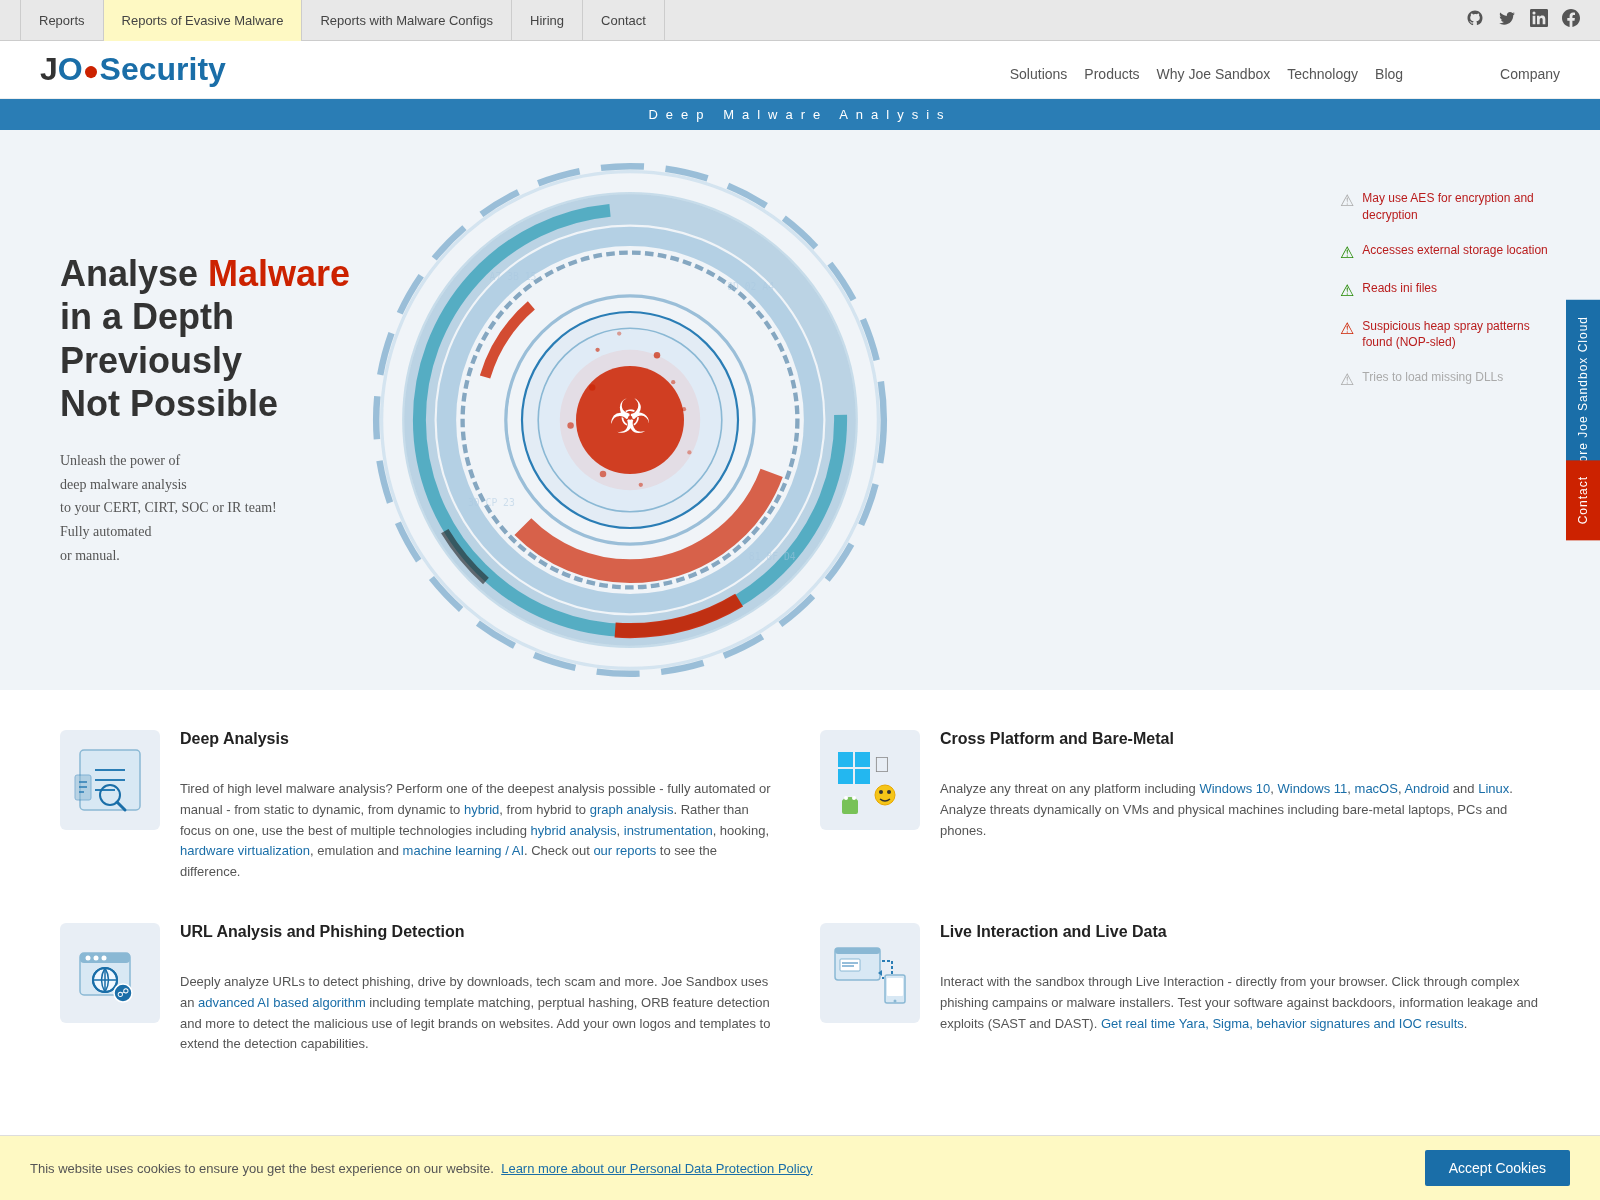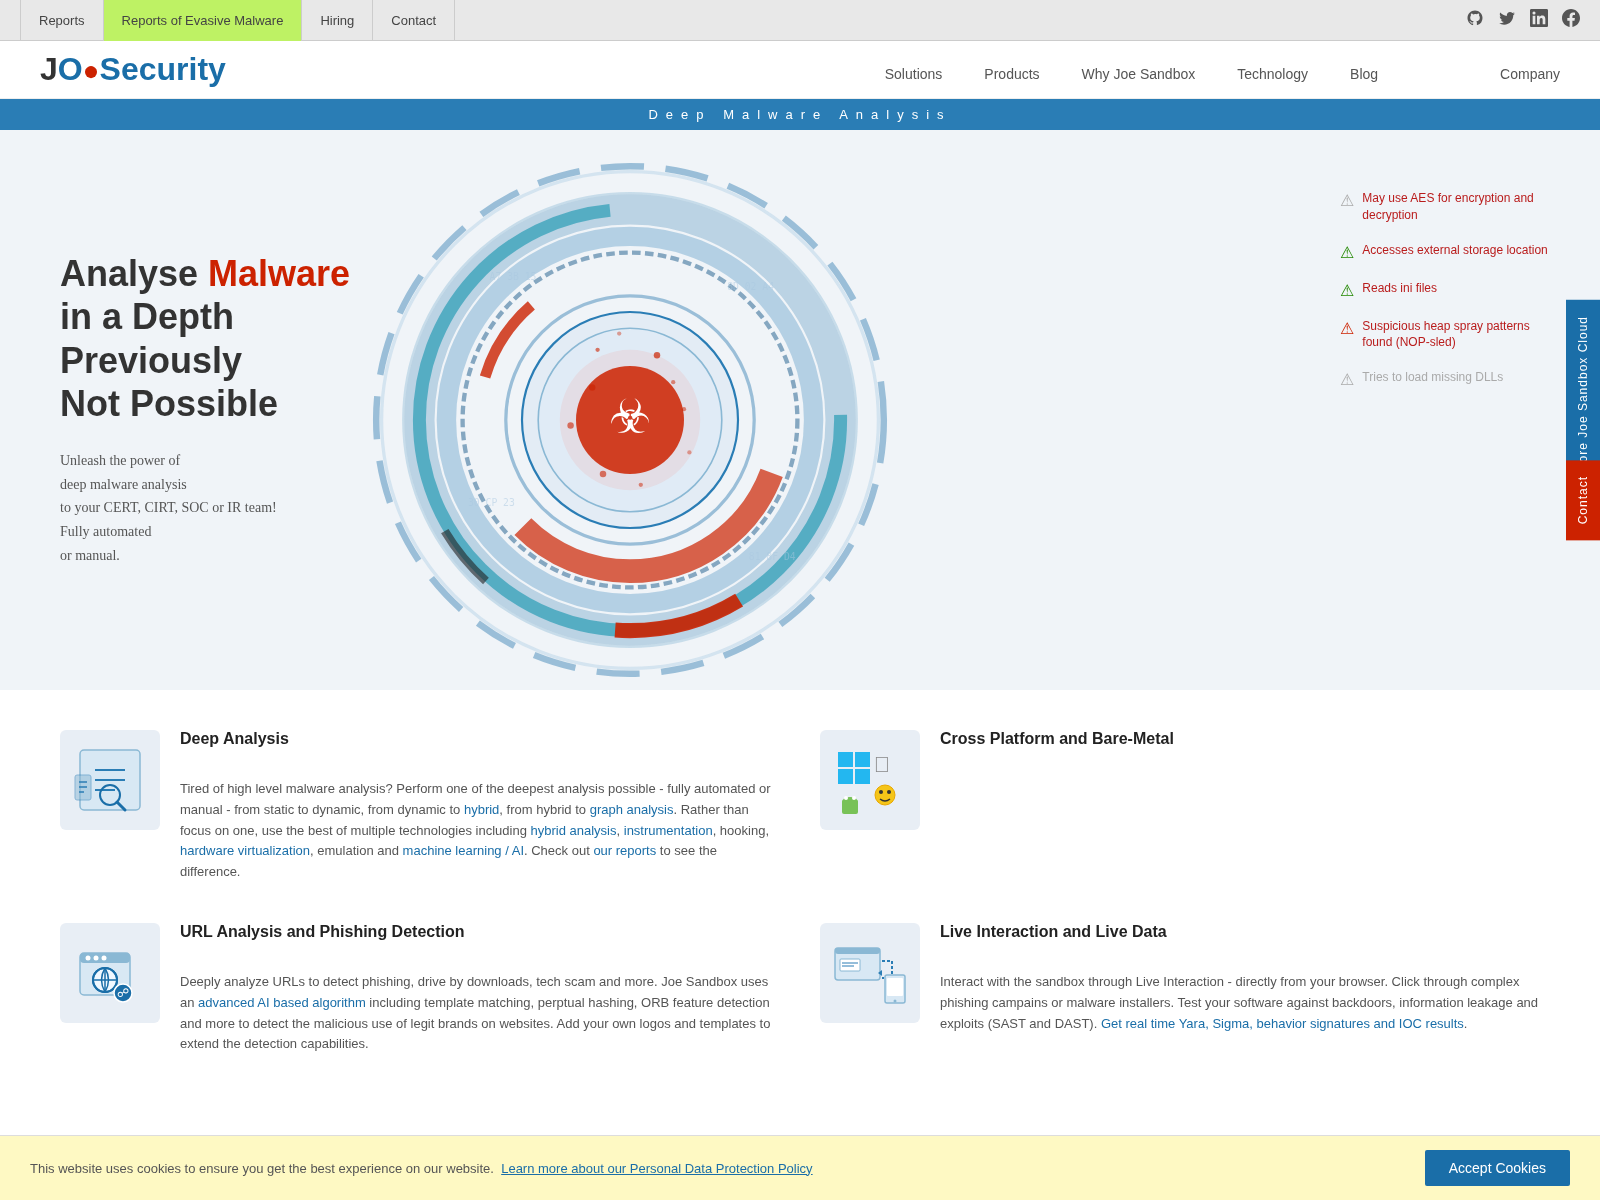--- a/index.html
+++ b/index.html
@@ -20,39 +20,39 @@
       padding: 0 18px;
       height: 41px;
       display: flex;
       align-items: center;
       color: #444;
       text-decoration: none;
       font-size: 13px;
       border-right: 1px solid #ccc;
     }
     .top-nav-links a:first-child { border-left: 1px solid #ccc; }
-    .top-nav-links a.active { background: #bef264; text-align: center; }
+    .top-nav-links a.active { background: #fef9c3; text-align: center; }
     .top-nav-social { display: flex; align-items: center; gap: 14px; }
     .top-nav-social span { font-size: 16px; cursor: pointer; color: #555; }
 
     
     .main-header {
       display: flex;
       align-items: center;
       justify-content: space-between;
       padding: 10px 40px;
       background: #fff;
       border-bottom: 1px solid #eee;
     }
     .logo { display: flex; align-items: center; }
     .logo-joe { font-size: 32px; font-weight: bold; color: #333; }
     .logo-joe .o-blue { color: #1a6ea8; }
     .logo-joe .o-red { color: #cc2200; }
     .logo-security { font-size: 32px; font-weight: bold; color: #1a6ea8; }
-    .main-nav { display: flex; align-items: center; gap: 42px; margin-top: 9px; }
+    .main-nav { display: flex; align-items: center; gap: 17px; margin-top: 9px; }
     .main-nav a { color: #555; text-decoration: none; font-size: 14px; }
     .main-nav .company { margin-left: 80px; }
 
     
     .blue-banner {
       background: #2a7db5;
       color: white;
       text-align: center;
       padding: 8px;
       letter-spacing: 8px;
@@ -189,20 +189,21 @@
       white-space: nowrap;
     }
   </style>
 </head>
 <body>
 
 <div class="top-nav">
   <div class="top-nav-links">
     <a href="#">Reports</a>
     <a href="#" class="active">Reports of Evasive Malware</a>
+    <a href="#">Reports with Malware Configs</a>
     <a href="#">Hiring</a>
     <a href="#">Contact</a>
   </div>
   <div class="top-nav-social">
     <span>
       <svg width="18" height="18" viewBox="0 0 24 24" fill="#555">
           <path d="M12 2C6.48 2 2 6.48 2 12c0 4.42 2.87 8.17 6.84 9.49.5.09.68-.22.68-.48v-1.69c-2.78.6-3.37-1.34-3.37-1.34-.45-1.16-1.11-1.47-1.11-1.47-.91-.62.07-.61.07-.61 1 .07 1.53 1.03 1.53 1.03.89 1.52 2.34 1.08 2.91.83.09-.65.35-1.08.63-1.33-2.22-.25-4.55-1.11-4.55-4.94 0-1.09.39-1.98 1.03-2.68-.1-.25-.45-1.27.1-2.64 0 0 .84-.27 2.75 1.02A9.56 9.56 0 0112 6.8c.85.004 1.7.115 2.5.337 1.91-1.29 2.75-1.02 2.75-1.02.55 1.37.2 2.39.1 2.64.64.7 1.03 1.59 1.03 2.68 0 3.84-2.34 4.68-4.57 4.93.36.31.68.92.68 1.85v2.74c0 .27.18.58.69.48A10.01 10.01 0 0022 12c0-5.52-4.48-10-10-10z"></path>
         </svg>
     </span>
     <span>
@@ -381,20 +382,21 @@
         <circle cx="24" cy="58" r="2" fill="#fff"></circle>
 
         <circle cx="55" cy="55" r="10" fill="#f5c518" stroke="#e8a800" stroke-width="1"></circle>
         <circle cx="51" cy="52" r="2" fill="#333"></circle>
         <circle cx="59" cy="52" r="2" fill="#333"></circle>
         <path d="M50 59 Q55 63 60 59" stroke="#333" stroke-width="1.5" fill="none"></path>
       </svg>
     </div>
     <div class="feature-content">
       <h3>Cross Platform and Bare-Metal</h3>
+      <p>Analyze any threat on any platform including <a href="#">Windows 10</a>, <a href="#">Windows 11</a>, <a href="#">macOS</a>, <a href="#">Android</a> and <a href="#">Linux</a>. Analyze threats dynamically on VMs and physical machines including bare-metal laptops, PCs and phones.</p>
     </div>
   </div>
 
   <div class="feature-item">
     <div class="feature-icon">
       <svg viewBox="0 0 80 80" xmlns="http://www.w3.org/2000/svg">
         <rect x="10" y="20" width="50" height="42" rx="4" fill="#d8e8f4" stroke="#8ab8d4" stroke-width="1.5"></rect>
         <rect x="10" y="20" width="50" height="10" rx="4" fill="#8ab8d4"></rect>
         <circle cx="18" cy="25" r="2.5" fill="#fff"></circle>
         <circle cx="26" cy="25" r="2.5" fill="#fff"></circle>

